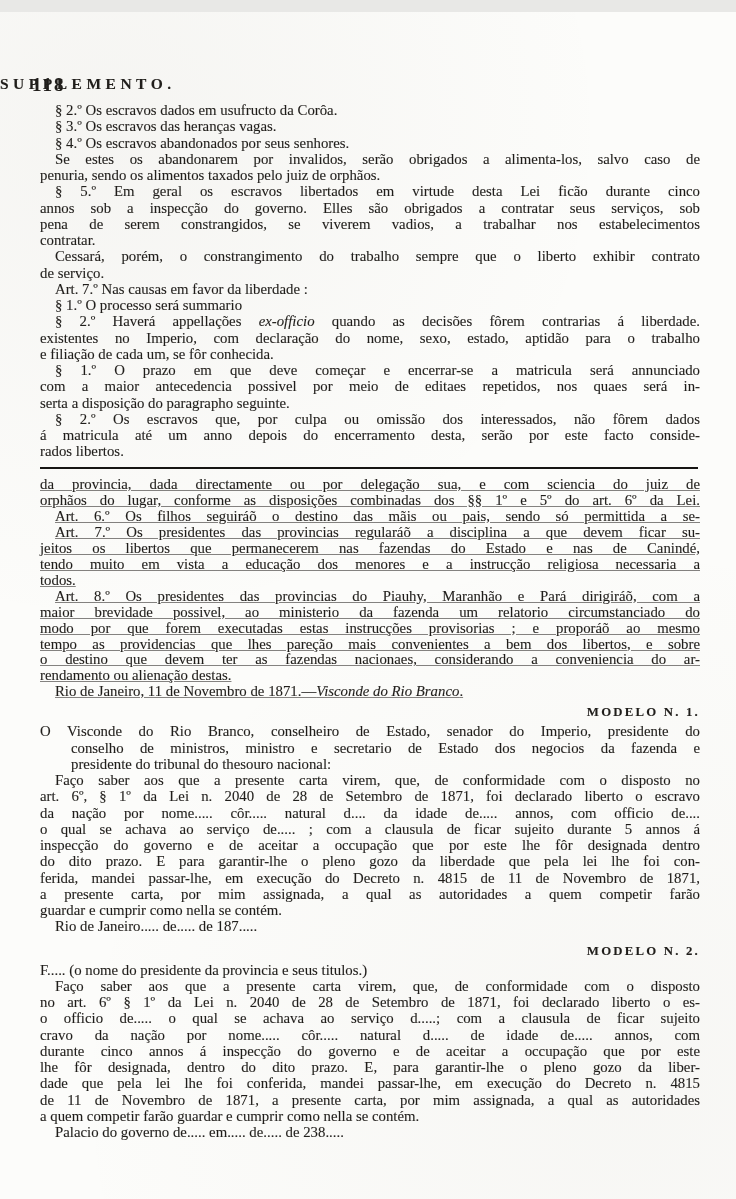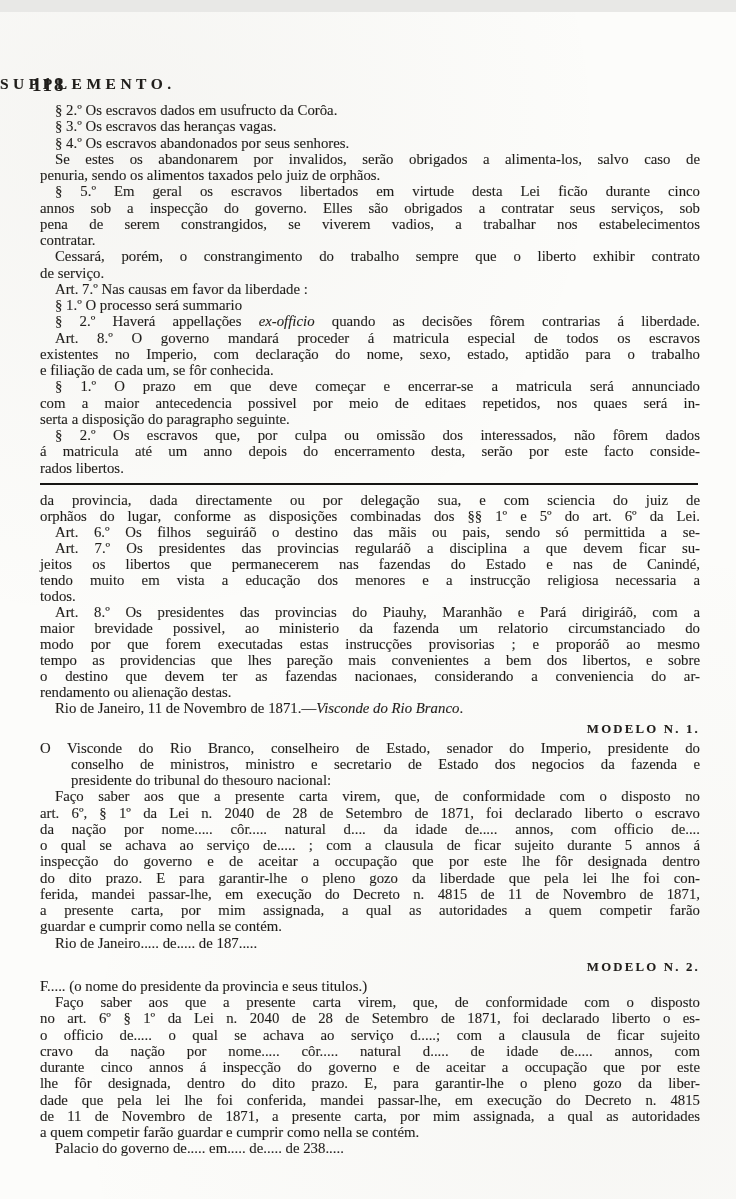--- a/index.html
+++ b/index.html
@@ -64,21 +64,21 @@
     line-height: 16.25px;
     white-space: normal;
     text-align: left;
   }
   .line.j {
     text-align: justify;
     text-align-last: justify;
   }
   .line.in1 { padding-left: 15px; }
   .line.in2 { padding-left: 31px; }
-  .sec2 .line { line-height: 15.95px; }
+  .sec2 .line { line-height: 15.95px; text-decoration: underline; }
   .rule {
     height: 2.5px;
     background: #161513;
     margin: 7px 2px 8px 0;
     border: 0;
   }
   .modelo-heading {
     text-align: right;
     font-weight: bold;
     font-size: 12.8px;
@@ -108,21 +108,20 @@
         <div class="line">penuria, sendo os alimentos taxados pelo juiz de orphãos.</div>
         <div class="line j in1">§ 5.º Em geral os escravos libertados em virtude desta Lei ficão durante cinco</div>
         <div class="line j">annos sob a inspecção do governo. Elles são obrigados a contratar seus serviços, sob</div>
         <div class="line j">pena de serem constrangidos, se viverem vadios, a trabalhar nos estabelecimentos</div>
         <div class="line">contratar.</div>
         <div class="line j in1">Cessará, porém, o constrangimento do trabalho sempre que o liberto exhibir contrato</div>
         <div class="line">de serviço.</div>
         <div class="line in1">Art. 7.º Nas causas em favor da liberdade :</div>
         <div class="line in1">§ 1.º O processo será summario</div>
         <div class="line j in1"><span>§ 2.º Haverá appellações </span><i>ex-officio</i><span> quando as decisões fôrem contrarias á liberdade.</span></div>
-        <div class="line j in1">Art. 8.º O governo mandará proceder á matricula especial de todos os escravos</div>
         <div class="line j">existentes no Imperio, com declaração do nome, sexo, estado, aptidão para o trabalho</div>
         <div class="line">e filiação de cada um, se fôr conhecida.</div>
         <div class="line j in1">§ 1.º O prazo em que deve começar e encerrar-se a matricula será annunciado</div>
         <div class="line j">com a maior antecedencia possivel por meio de editaes repetidos, nos quaes será in-</div>
         <div class="line">serta a disposição do paragrapho seguinte.</div>
         <div class="line j in1">§ 2.º Os escravos que, por culpa ou omissão dos interessados, não fôrem dados</div>
         <div class="line j">á matricula até um anno depois do encerramento desta, serão por este facto conside-</div>
         <div class="line">rados libertos.</div>
       </div>
 

